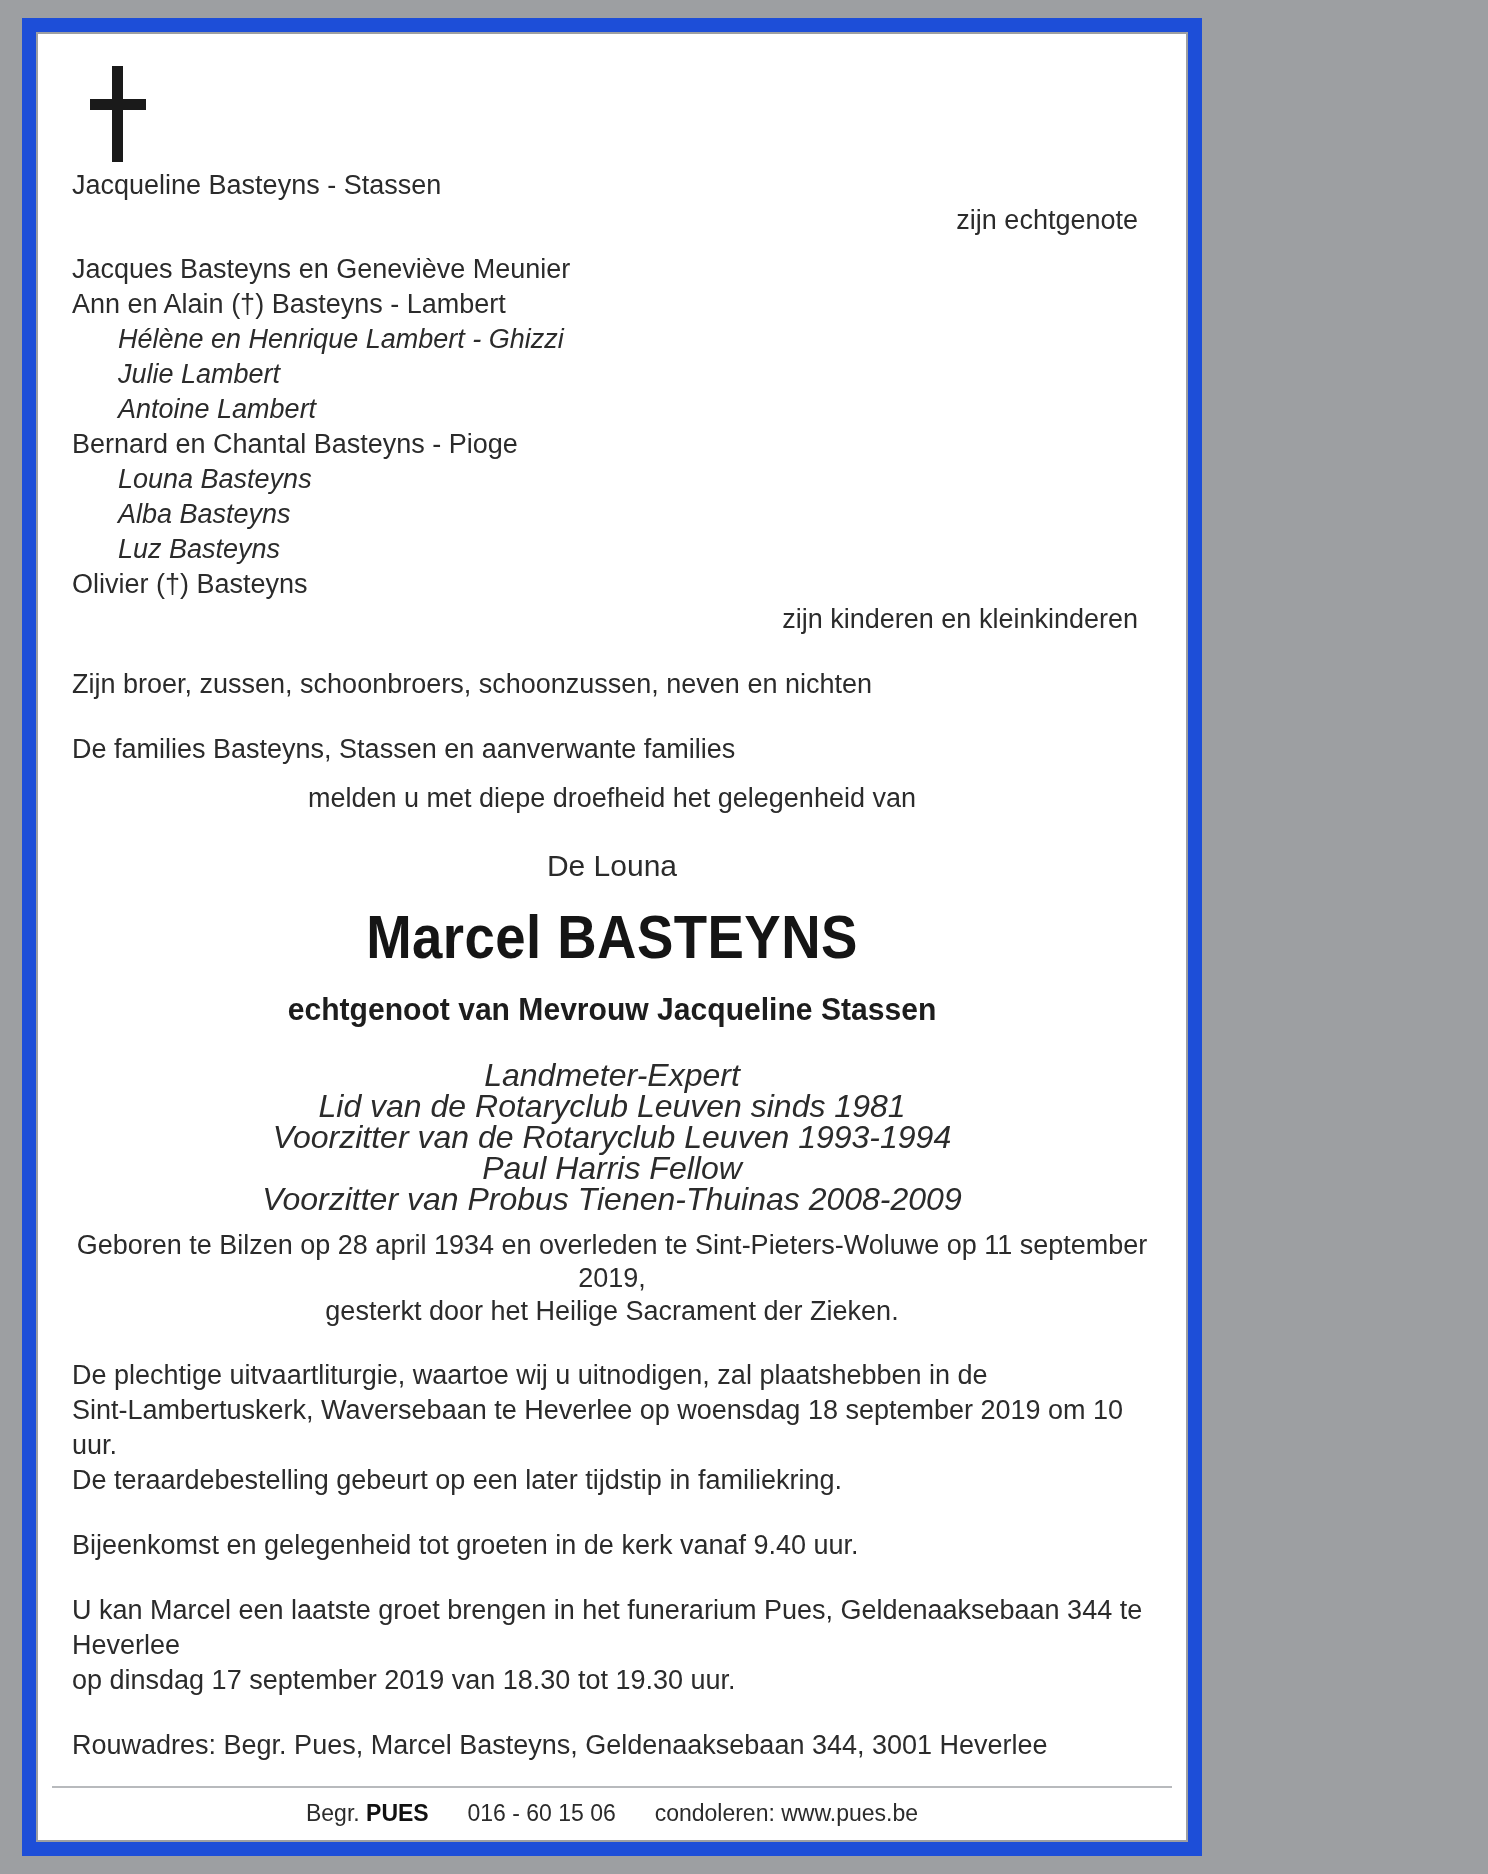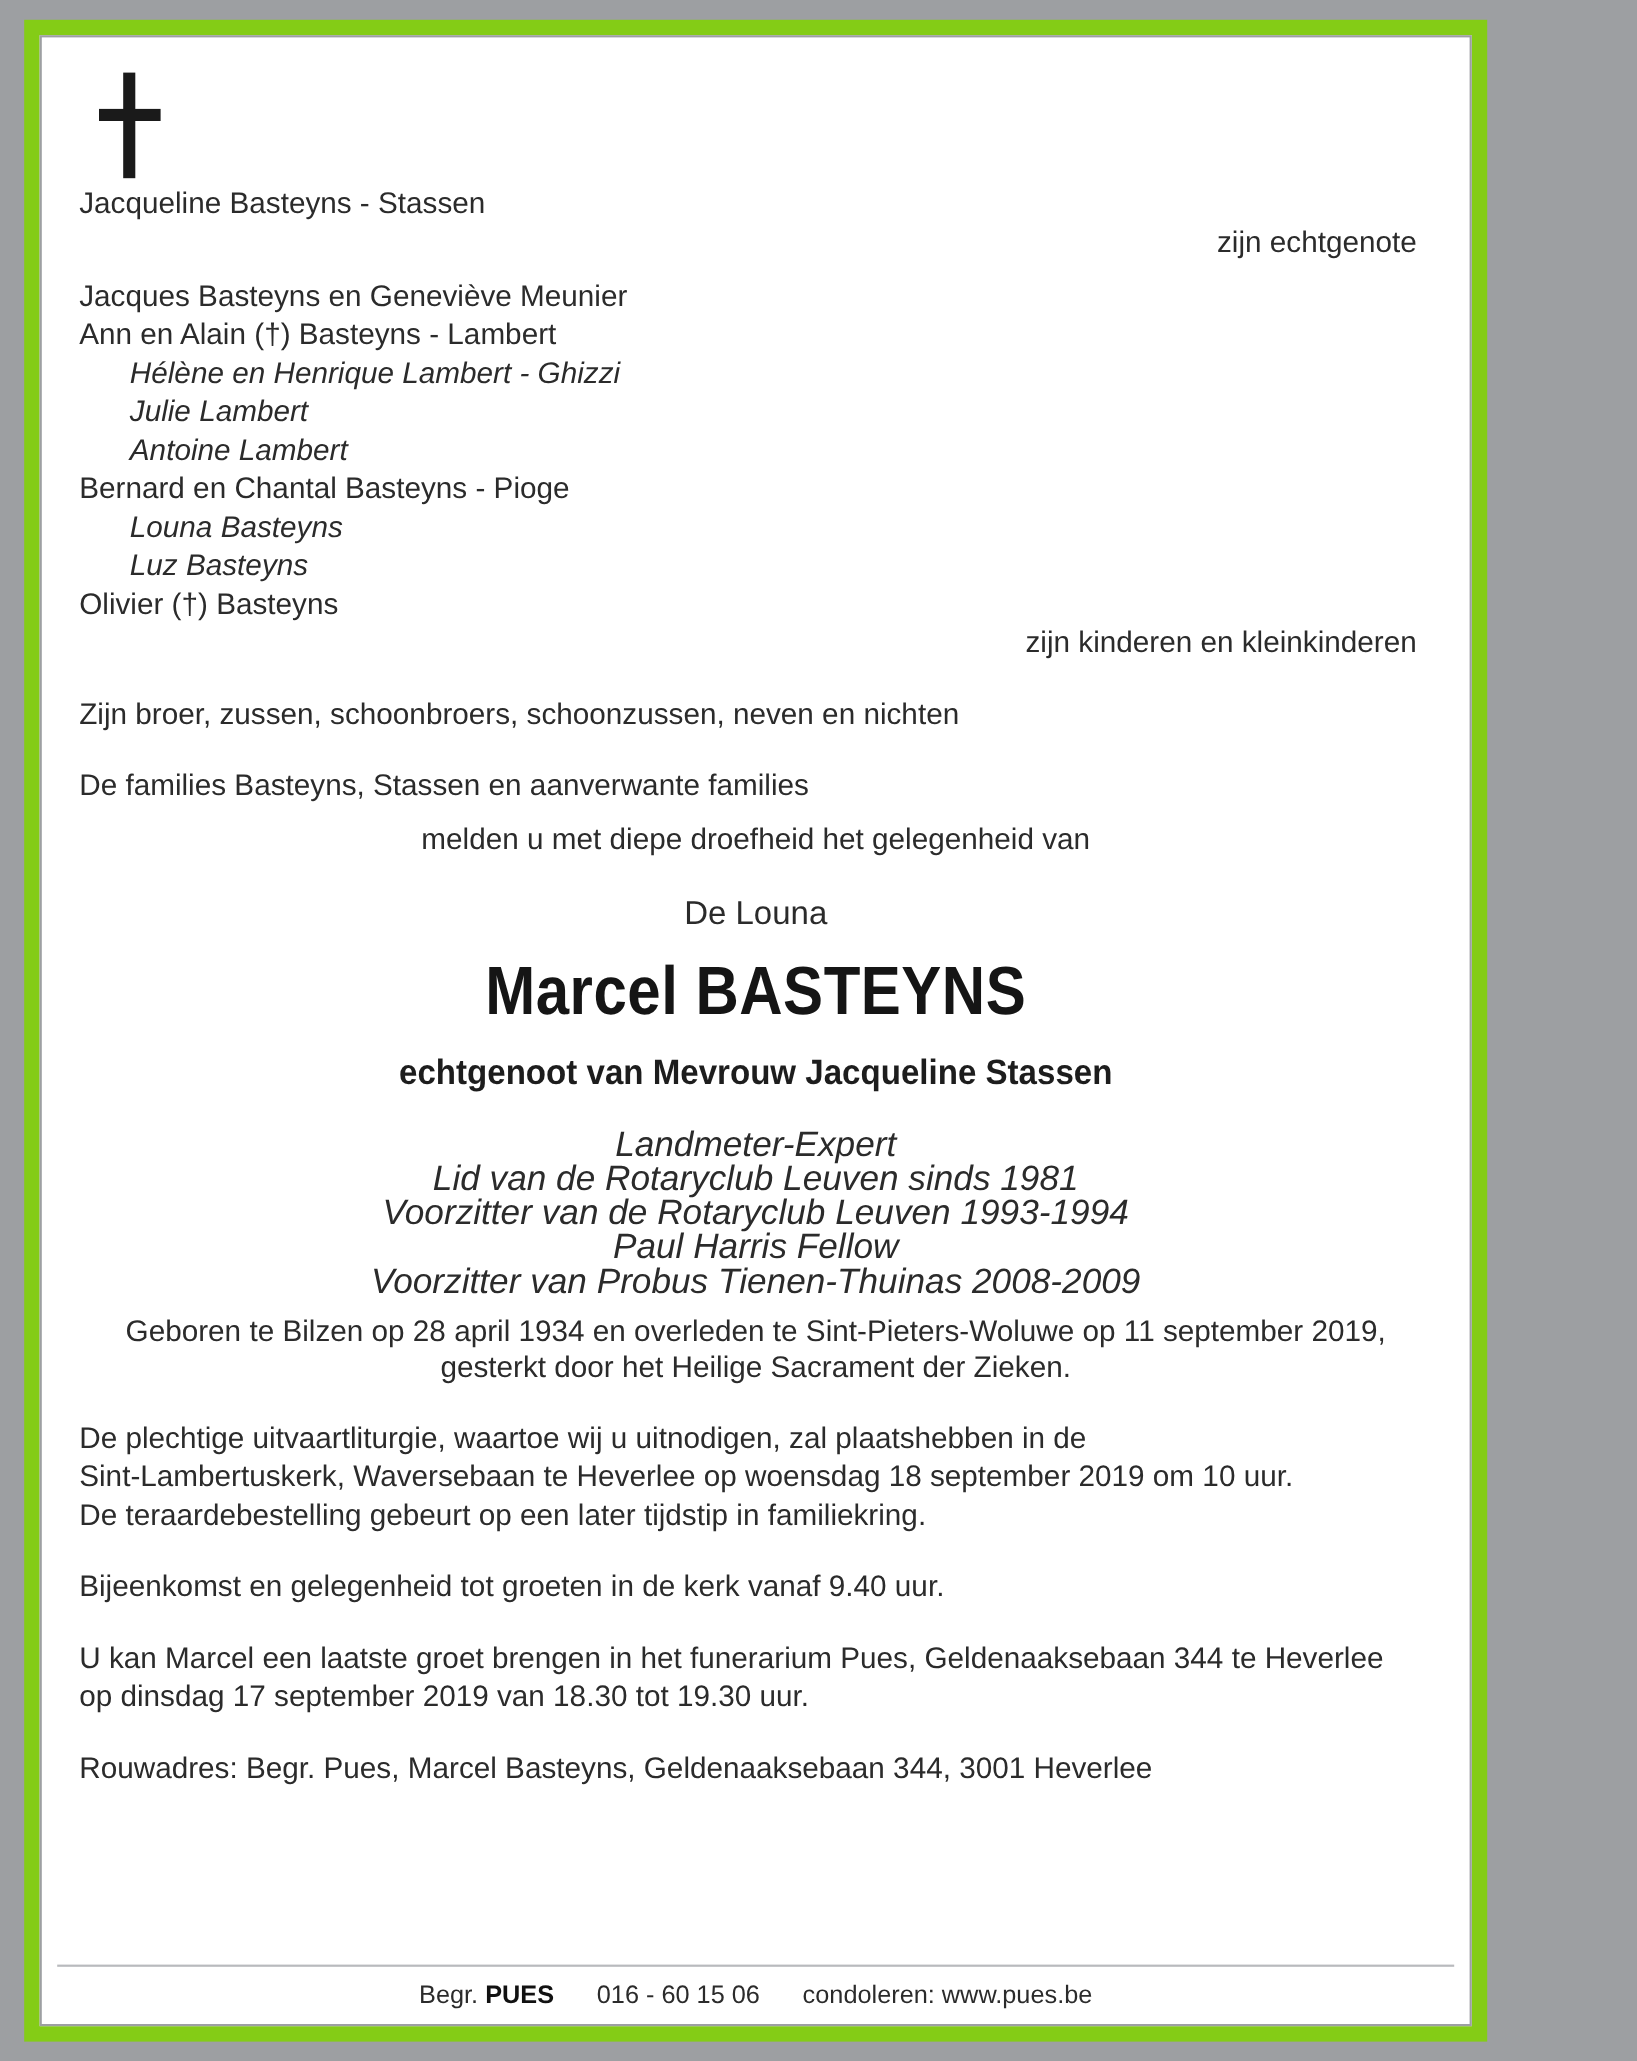--- a/index.html
+++ b/index.html
@@ -12,23 +12,23 @@
     background: #9d9fa2;
     font-family: "Liberation Sans", sans-serif;
     -webkit-font-smoothing: antialiased;
   }
 
   
   .page-outer {
     position: absolute;
     left: 22px;
     top: 18px;
-    width: 1330px;
+    width: 1180px;
     height: 1838px;
-    background: #84cc16;
+    background: #1d4ed8;
     box-sizing: border-box;
   }
   .page-inner {
     position: absolute;
     left: 14px;
     top: 14px;
     right: 14px;
     bottom: 14px;
     border: 2px solid #9d9fa2;
     background: #ffffff;
@@ -181,20 +181,21 @@
       <div class="gap-sm"></div>
 
       <div>
         <div class="txt left">Jacques Basteyns en Geneviève Meunier</div>
         <div class="txt left">Ann en Alain (†) Basteyns - Lambert</div>
         <div class="txt left indent-1">Hélène en Henrique Lambert - Ghizzi</div>
         <div class="txt left indent-1">Julie Lambert</div>
         <div class="txt left indent-1">Antoine Lambert</div>
         <div class="txt left">Bernard en Chantal Basteyns - Pioge</div>
         <div class="txt left indent-1">Louna Basteyns</div>
+        <div class="txt left indent-1">Alba Basteyns</div>
         <div class="txt left indent-1">Luz Basteyns</div>
         <div class="txt left">Olivier (†) Basteyns</div>
       </div>
 
       <div class="txt rel-right">zijn kinderen en kleinkinderen</div>
 
       <div class="gap-md"></div>
 
       <div class="txt left">Zijn broer, zussen, schoonbroers, schoonzussen, neven en nichten</div>
 

